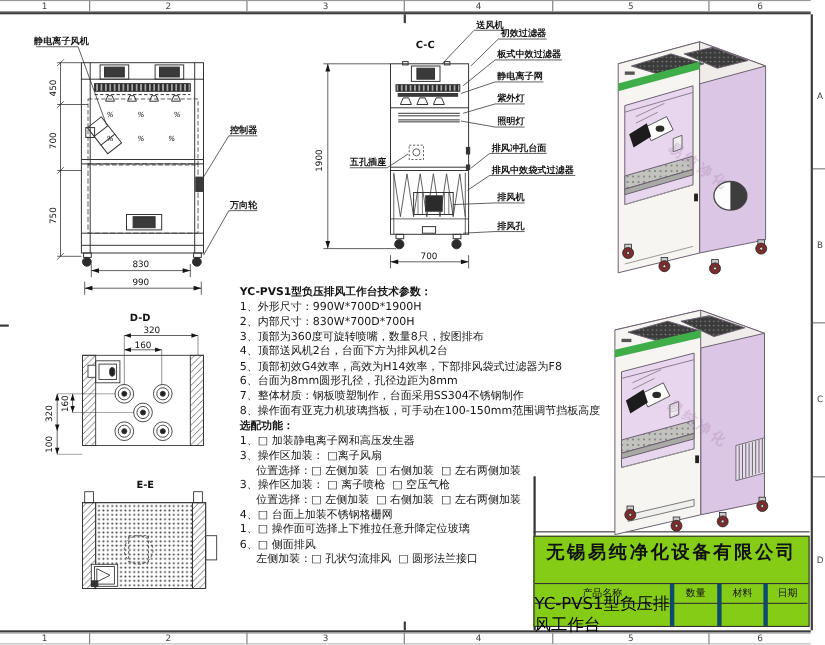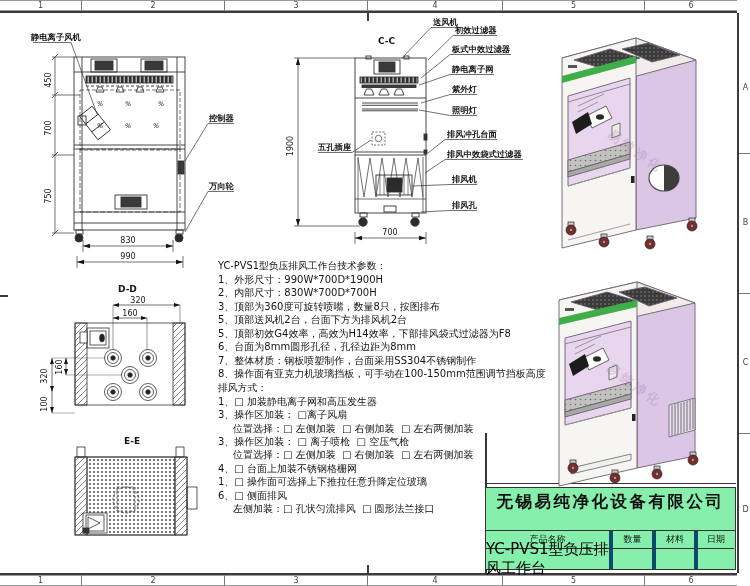--- a/index.html
+++ b/index.html
@@ -11,24 +11,24 @@
   .strip-top{top:0;border-bottom:2px solid #3c3c3c}
   .strip-bottom{top:573px;border-top:2px solid #3c3c3c}
   .zcell{border-right:1px solid #777;border-top:1px solid #999;border-bottom:1px solid #999;
          display:flex;align-items:center;justify-content:center;font-size:8px;color:#444;box-sizing:border-box}
   .zcol{position:absolute;top:13px;left:737px;width:13px;height:560px;border-left:2px solid #3c3c3c;box-sizing:border-box}
   .zletter{position:absolute;left:0;width:13px;text-align:center;font-size:8px;color:#444}
   .zdiv{position:absolute;left:0;width:13px;height:1px;background:#777}
   
   #specs{left:218px;top:259px;width:300px}
   .spec-line{white-space:pre;font-size:10px;font-weight:400;line-height:13.45px;color:#141414}
-  .spec-title{white-space:pre;font-size:9.8px;font-weight:400;line-height:14px;color:#141414}
+  .spec-title{white-space:pre;font-size:9.8px;font-weight:700;line-height:14px;color:#141414}
   .indent{padding-left:15px}
   
-  #tblock{left:485px;top:487px;width:251px;height:83px;border:1.5px solid #333;box-sizing:border-box;background:#86efac}
+  #tblock{left:485px;top:487px;width:251px;height:83px;border:1.5px solid #333;box-sizing:border-box;background:#84cc16}
   #tb-company{height:43px;border-bottom:1px solid #333;box-sizing:border-box;text-align:center;overflow:hidden}
   #tb-company .cn{font-size:16.5px;font-weight:700;letter-spacing:2.5px;line-height:22px;margin-top:3px;color:#111}
   #tb-company .en{font-size:6.4px;letter-spacing:.4px;color:#222}
   .tb-row{display:flex;box-sizing:border-box}
   .tb-cell{border-right:4px solid #0c4a6e;box-sizing:border-box;display:flex;align-items:center;justify-content:center}
   .tb-head{height:18px;border-bottom:1px solid #333;font-size:9px;color:#111}
   .tb-val{height:20px;font-size:15px;font-weight:400;color:#000}
   svg{position:absolute;overflow:visible}
   svg text{font-family:"DejaVu Sans","Liberation Sans",sans-serif;fill:#141414}
   .lbl{font-size:8.3px;font-weight:600}
@@ -467,26 +467,26 @@
         </g>
     </g>
     <text class="wm" transform="rotate(35 74 110)" x="64" y="115">易纯净化</text>
   </svg>
 
   <div id="specs" class="abs">
     <div class="spec-title">YC-PVS1型负压排风工作台技术参数：</div>
     <div class="spec-line">1、外形尺寸：990W*700D*1900H</div>
     <div class="spec-line">2、内部尺寸：830W*700D*700H</div>
     <div class="spec-line">3、顶部为360度可旋转喷嘴，数量8只，按图排布</div>
-    <div class="spec-line">5、顶部送风机2台，台面下方为排风机2台</div>
+    <div class="spec-line">4、顶部送风机2台，台面下方为排风机2台</div>
     <div class="spec-line">5、顶部初效G4效率，高效为H14效率，下部排风袋式过滤器为F8</div>
     <div class="spec-line">6、台面为8mm圆形孔径，孔径边距为8mm</div>
     <div class="spec-line">7、整体材质：钢板喷塑制作，台面采用SS304不锈钢制作</div>
     <div class="spec-line">8、操作面有亚克力机玻璃挡板，可手动在100-150mm范围调节挡板高度</div>
-    <div class="spec-title">排风方式：</div>
+    <div class="spec-title">选配功能：</div>
     <div class="spec-line">1、□ 加装静电离子网和高压发生器</div>
     <div class="spec-line">3、操作区加装： □离子风扇</div>
     <div class="spec-line indent">位置选择：□ 左侧加装  □ 右侧加装  □ 左右两侧加装</div>
     <div class="spec-line">3、操作区加装： □ 离子喷枪  □ 空压气枪</div>
     <div class="spec-line indent">位置选择：□ 左侧加装  □ 右侧加装  □ 左右两侧加装</div>
     <div class="spec-line">4、□ 台面上加装不锈钢格栅网</div>
     <div class="spec-line">1、□ 操作面可选择上下推拉任意升降定位玻璃</div>
     <div class="spec-line">6、□ 侧面排风</div>
     <div class="spec-line indent">左侧加装：□ 孔状匀流排风  □ 圆形法兰接口</div>
   </div>

